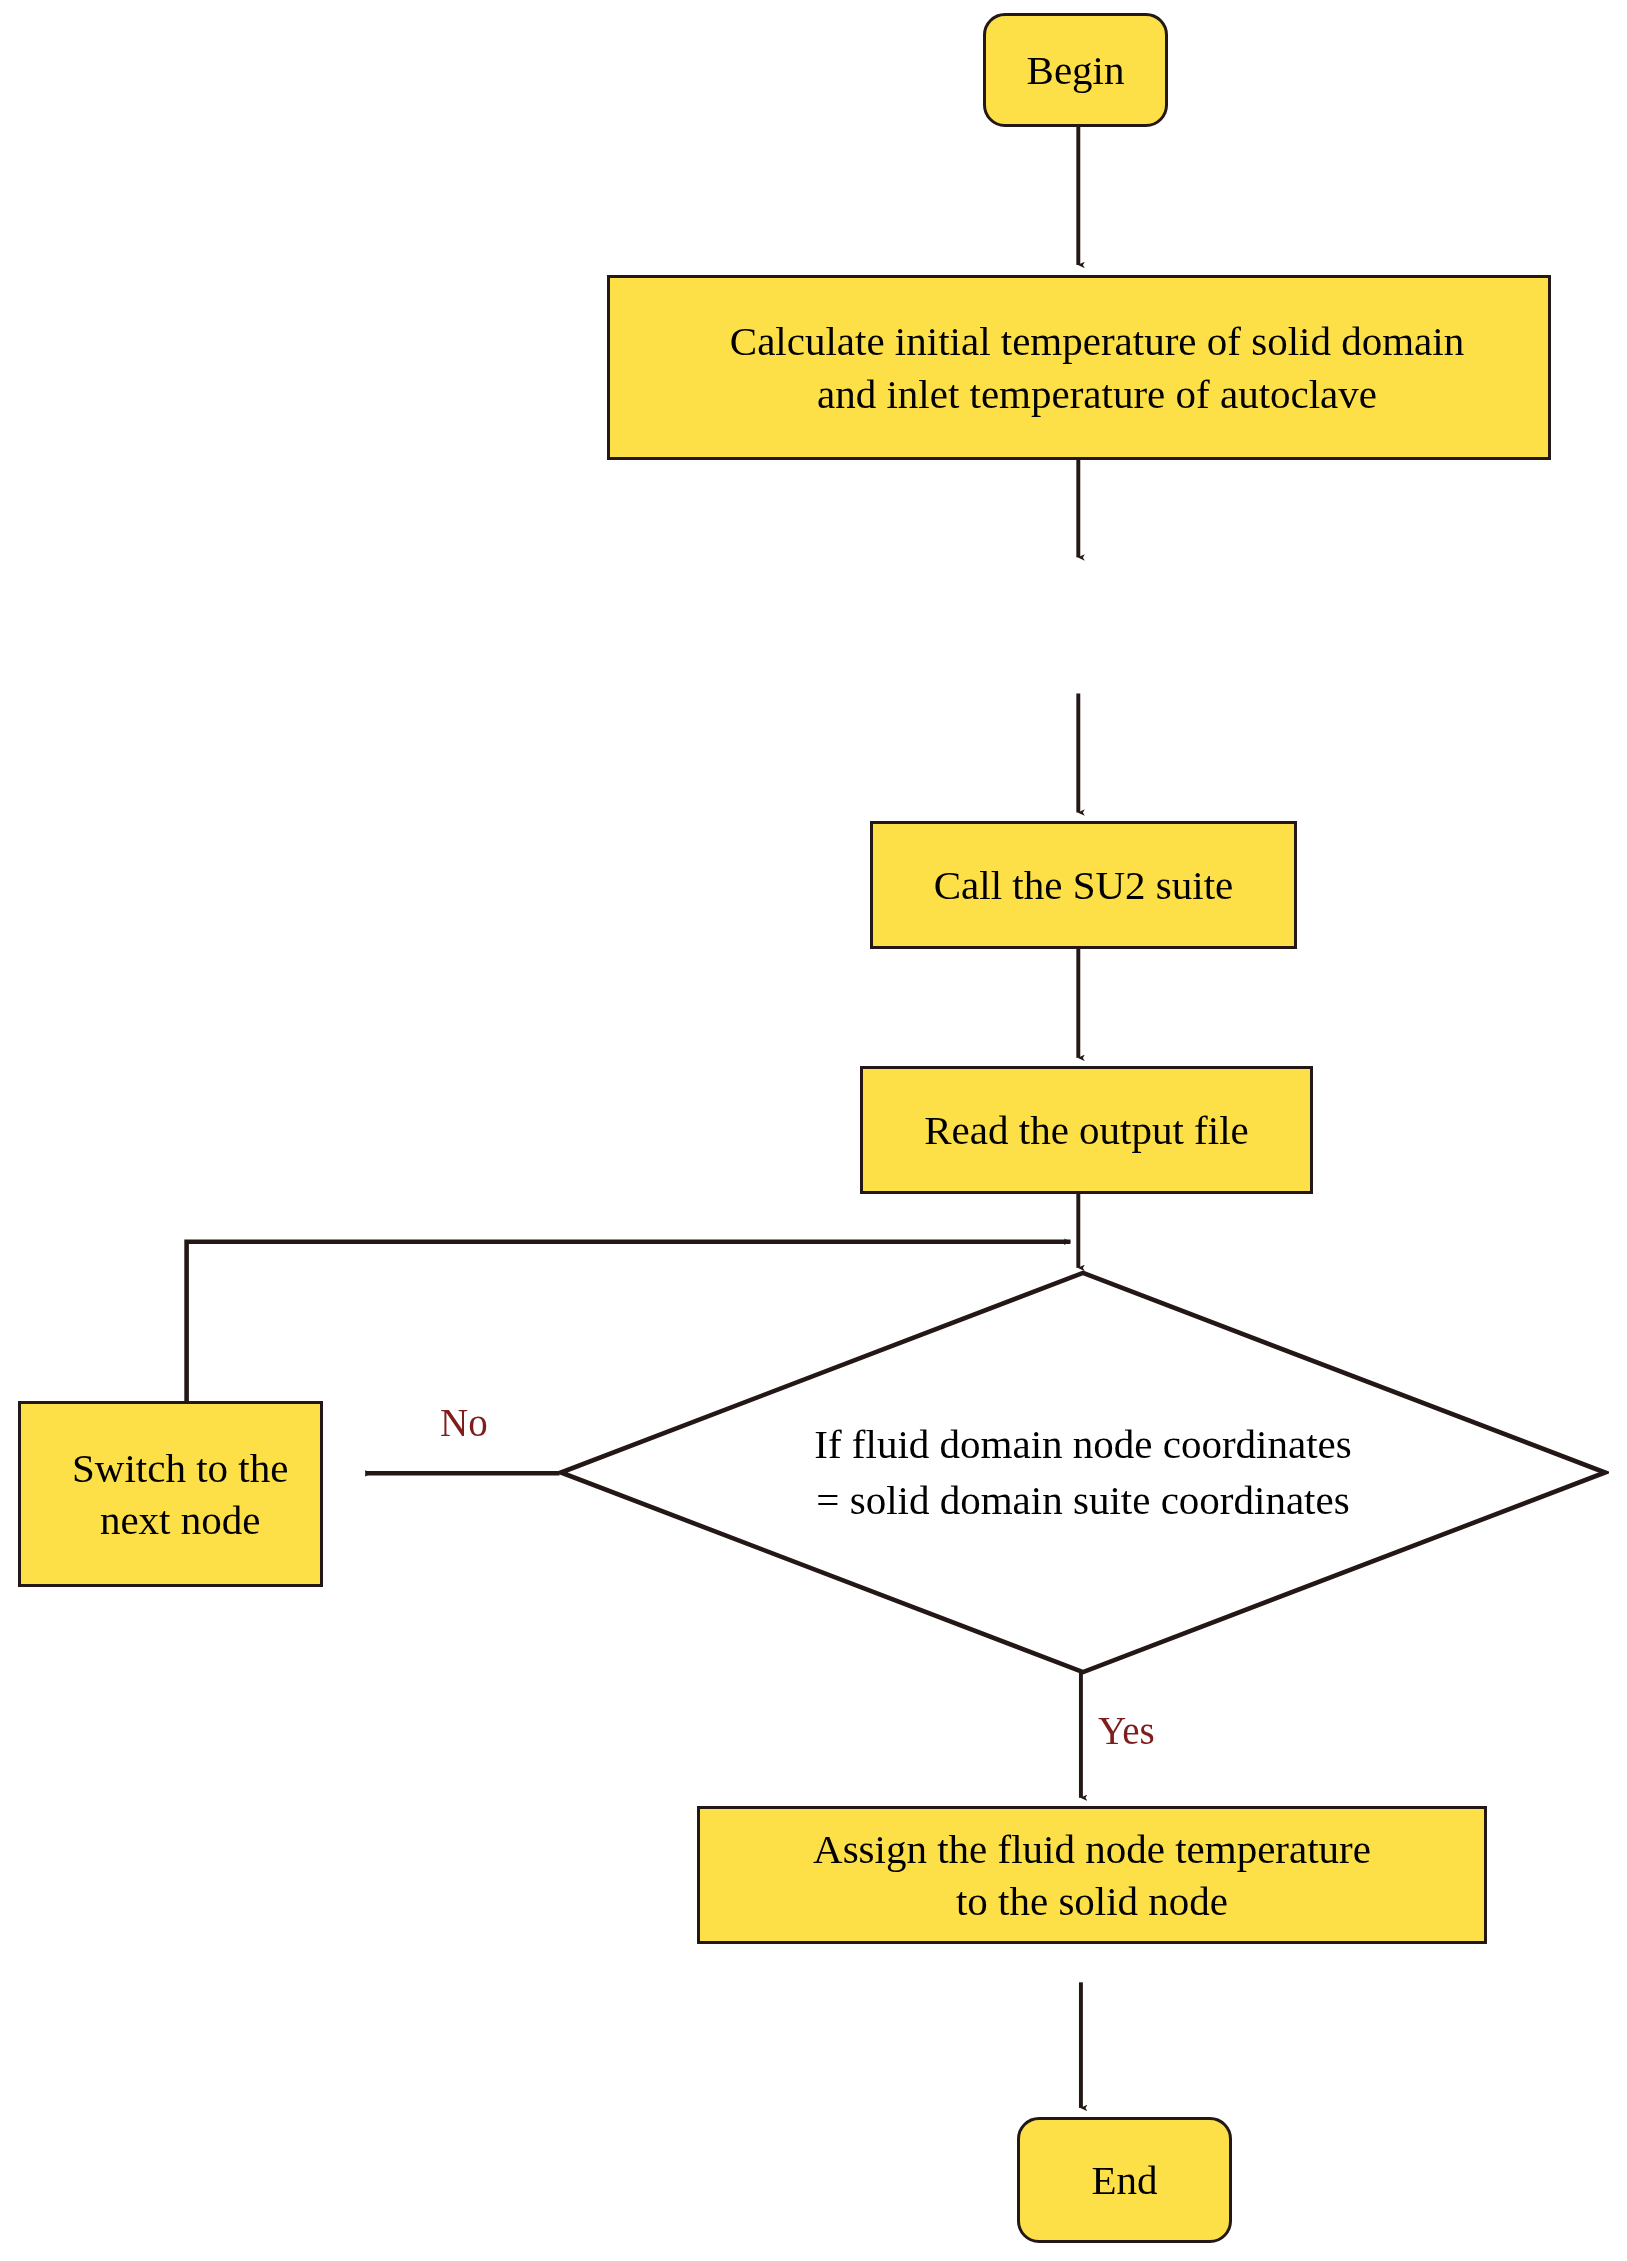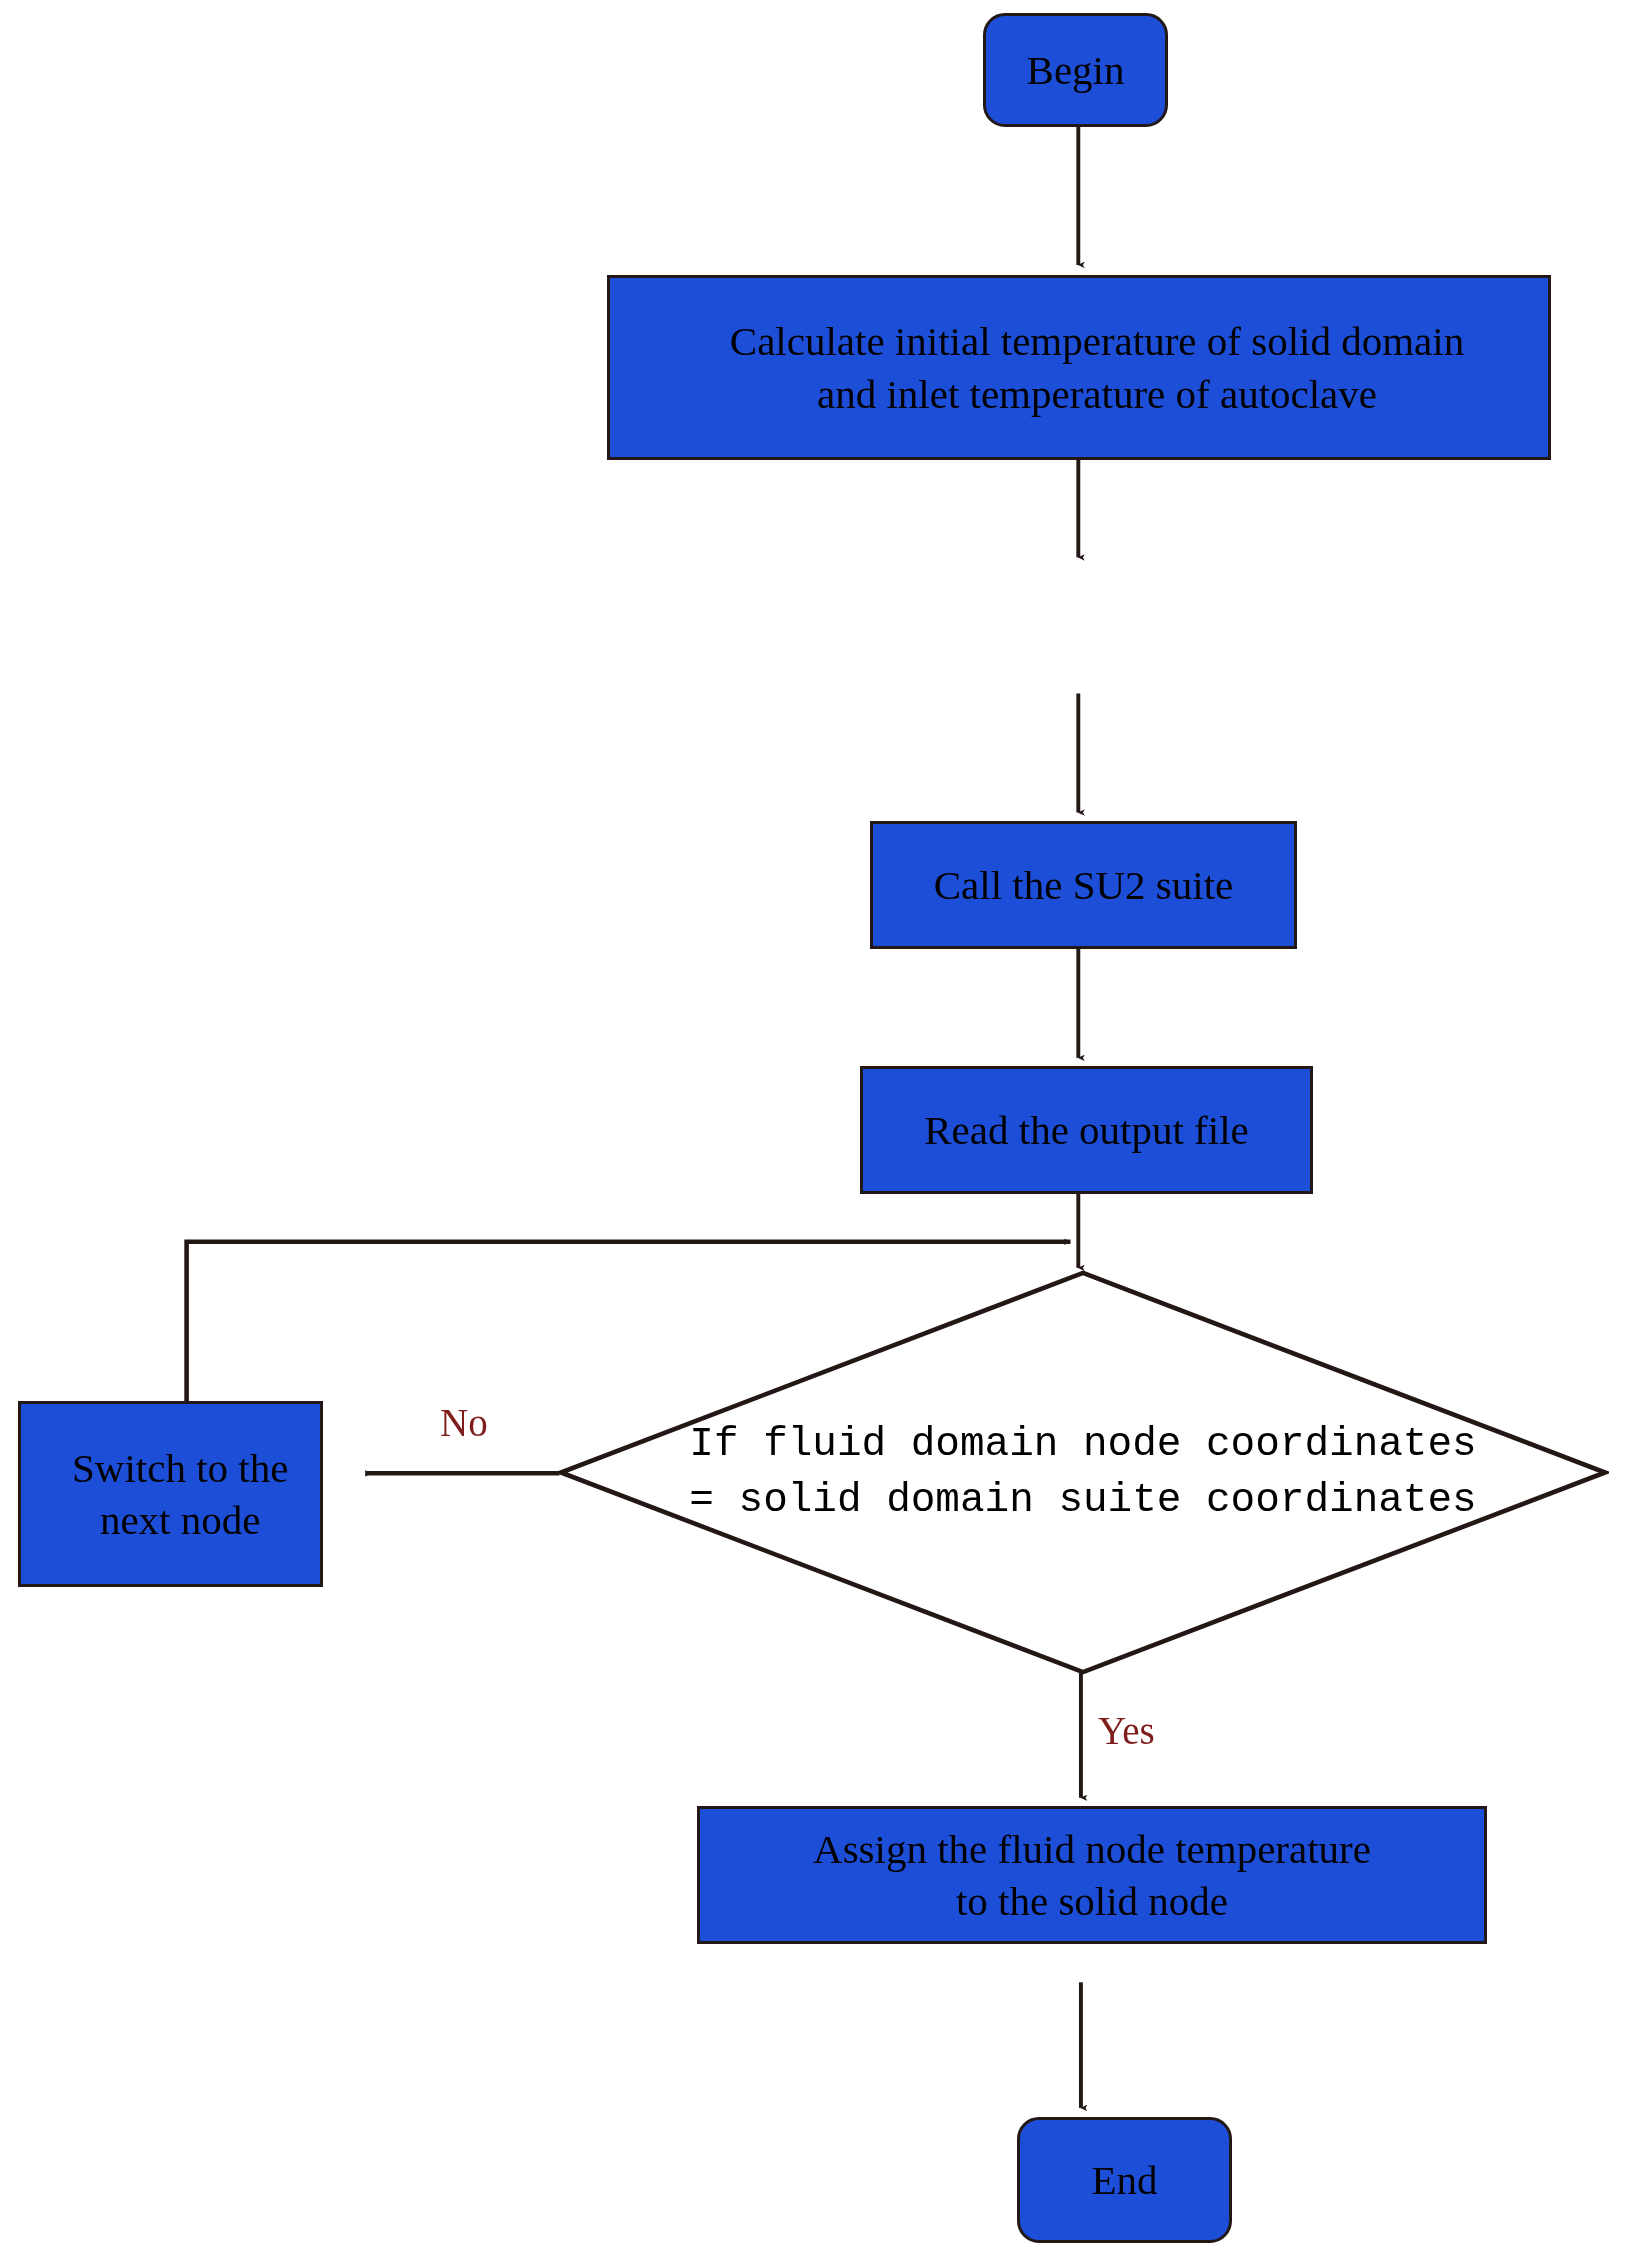--- a/index.html
+++ b/index.html
@@ -13,21 +13,21 @@
     width: 1628px;
     height: 2261px;
     background: #ffffff;
     font-family: "Liberation Serif", "DejaVu Serif", serif;
     overflow: hidden;
   }
   .node {
     position: absolute;
     box-sizing: border-box;
     border: 3.3px solid #231815;
-    background: #1d4ed8;
+    background: #fde047;
     display: flex;
     align-items: center;
     justify-content: center;
     text-align: center;
     color: #000000;
     line-height: 1.28;
     white-space: pre-line;
     z-index: 3;
   }
   .terminator {
@@ -127,21 +127,21 @@
 
     <g>
       <line x1="1652" y1="2555" x2="1652" y2="2748" stroke="#231815" stroke-width="6" marker-end="url(#arrowDown)"></line>
     </g>
 
     <g>
       <line x1="1652" y1="3030" x2="1652" y2="3222" stroke="#231815" stroke-width="6" marker-end="url(#arrowDown)"></line>
     </g>
   </svg>
 
-  <div class="diamond-wrap" style="left:557px; top:1269px; width:1052px; height:407px;font-family:Liberation Mono, monospace;">
+  <div class="diamond-wrap" style="left:557px; top:1269px; width:1052px; height:407px;">
     <svg class="diamond-svg" width="1052" height="407" viewBox="0 0 1608 622">
       <polygon points="804,6 1602,311 804,616 6,311" fill="#ffffff" stroke="#231815" stroke-width="7"></polygon>
     </svg>
     <div class="diamond-text">
       <div>If fluid domain node coordinates</div>
       <div>= solid domain suite coordinates</div>
     </div>
   </div>
 
   <div class="node terminator" style="left:983px; top:13px; width:185px; height:114px;">Begin</div>

